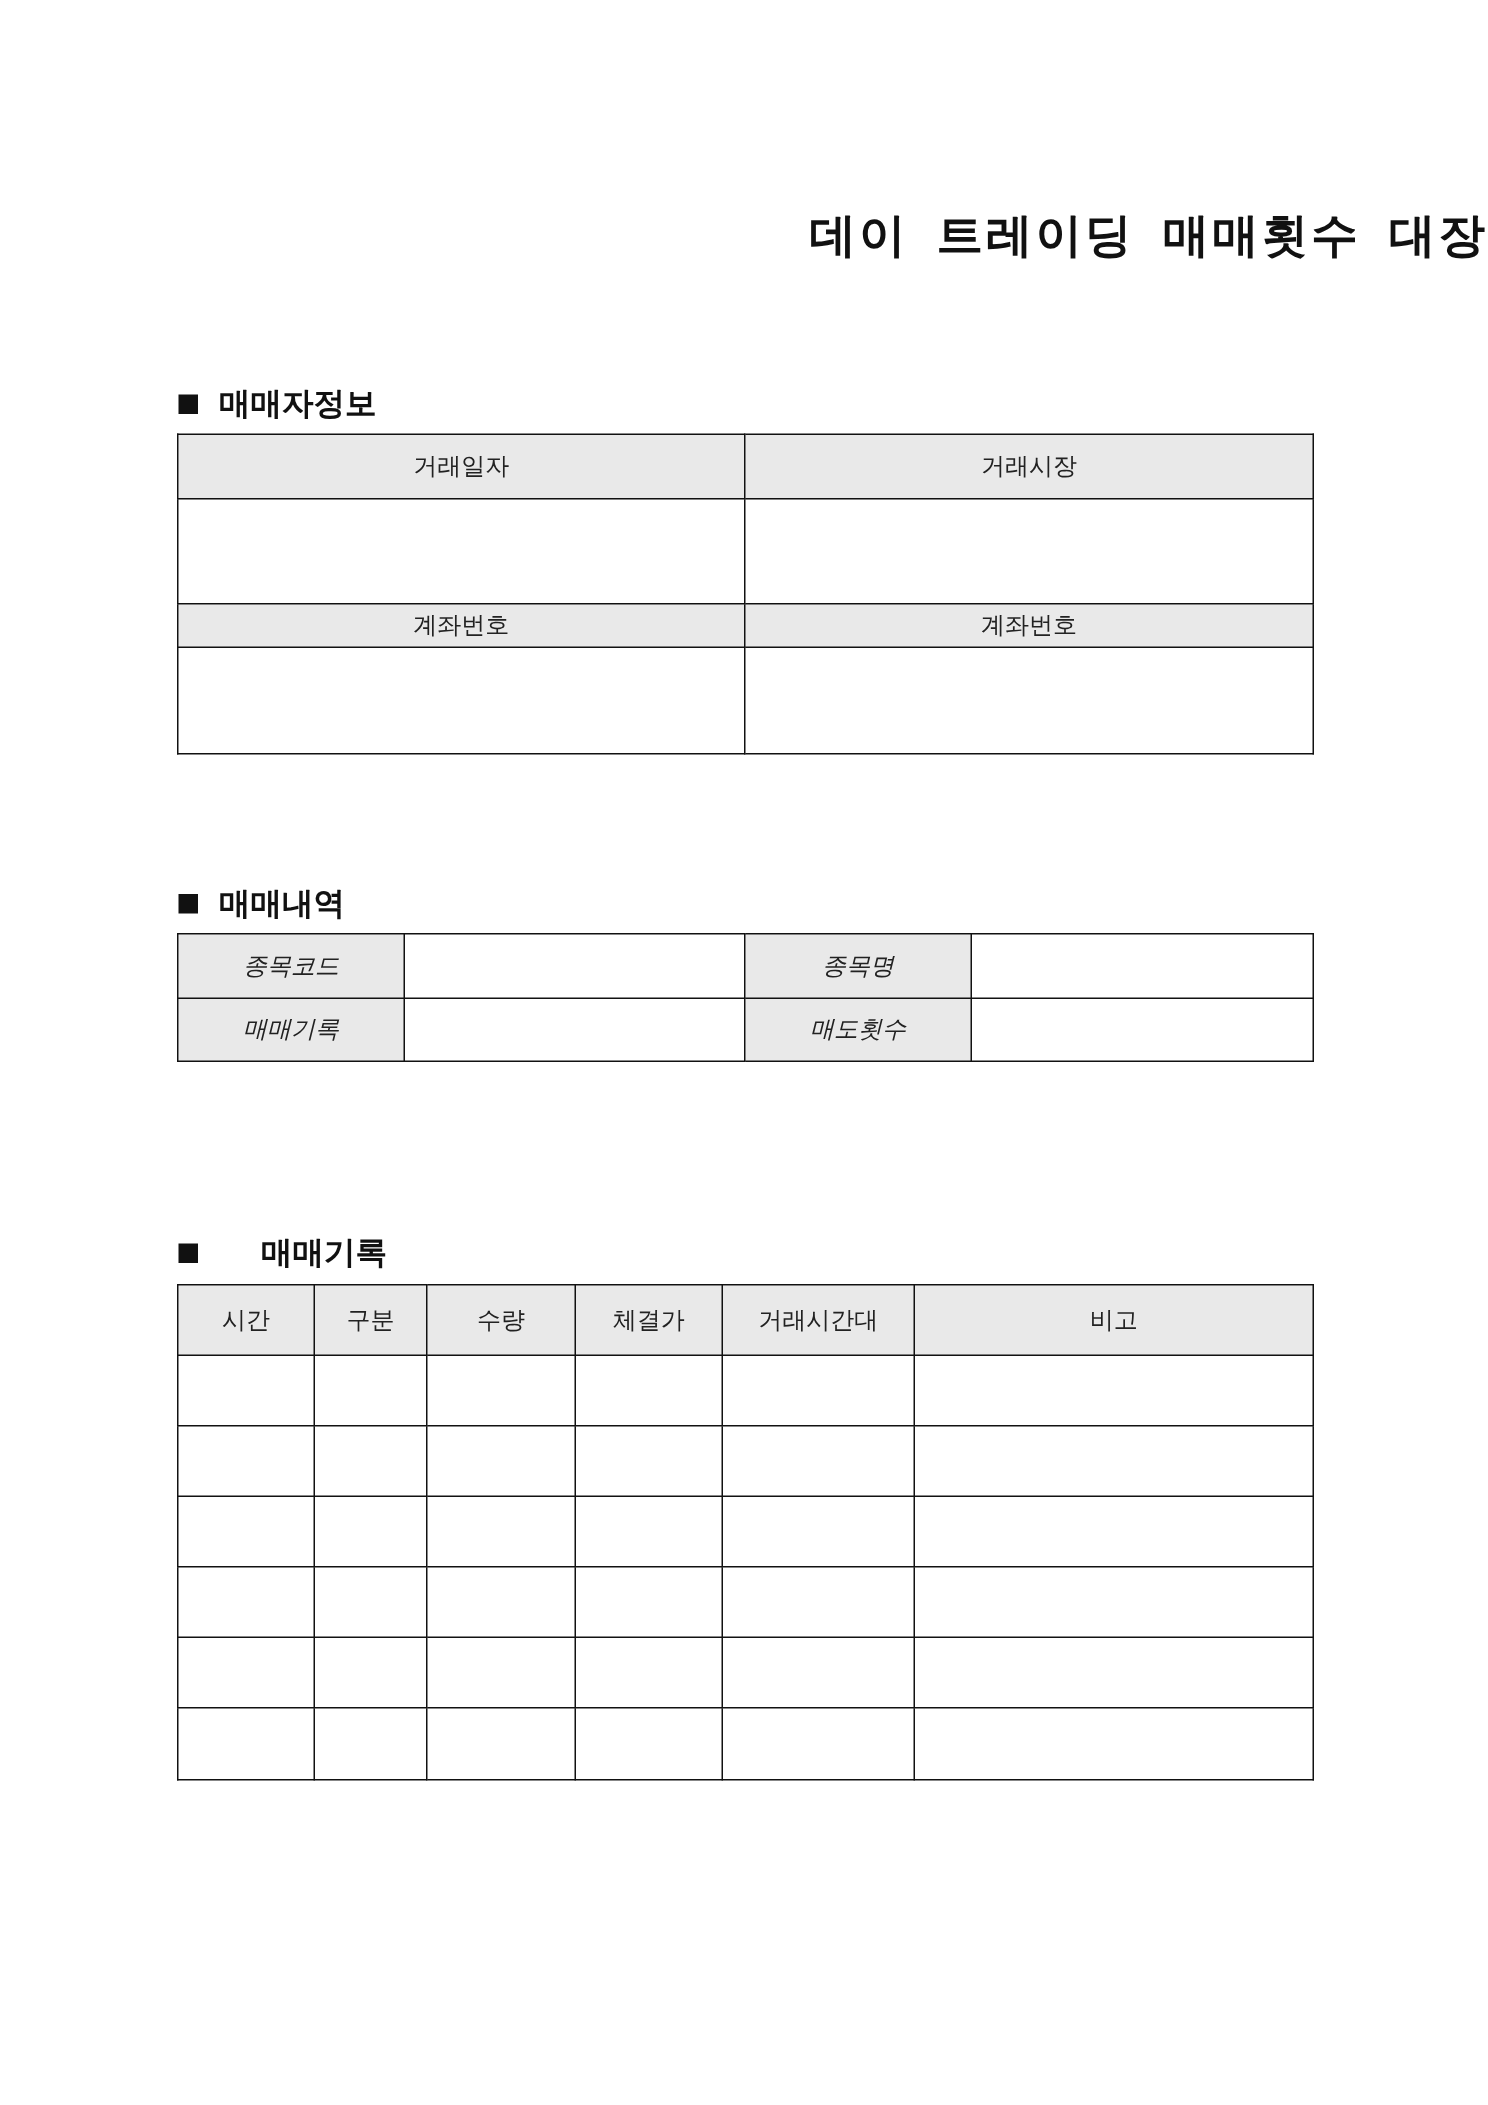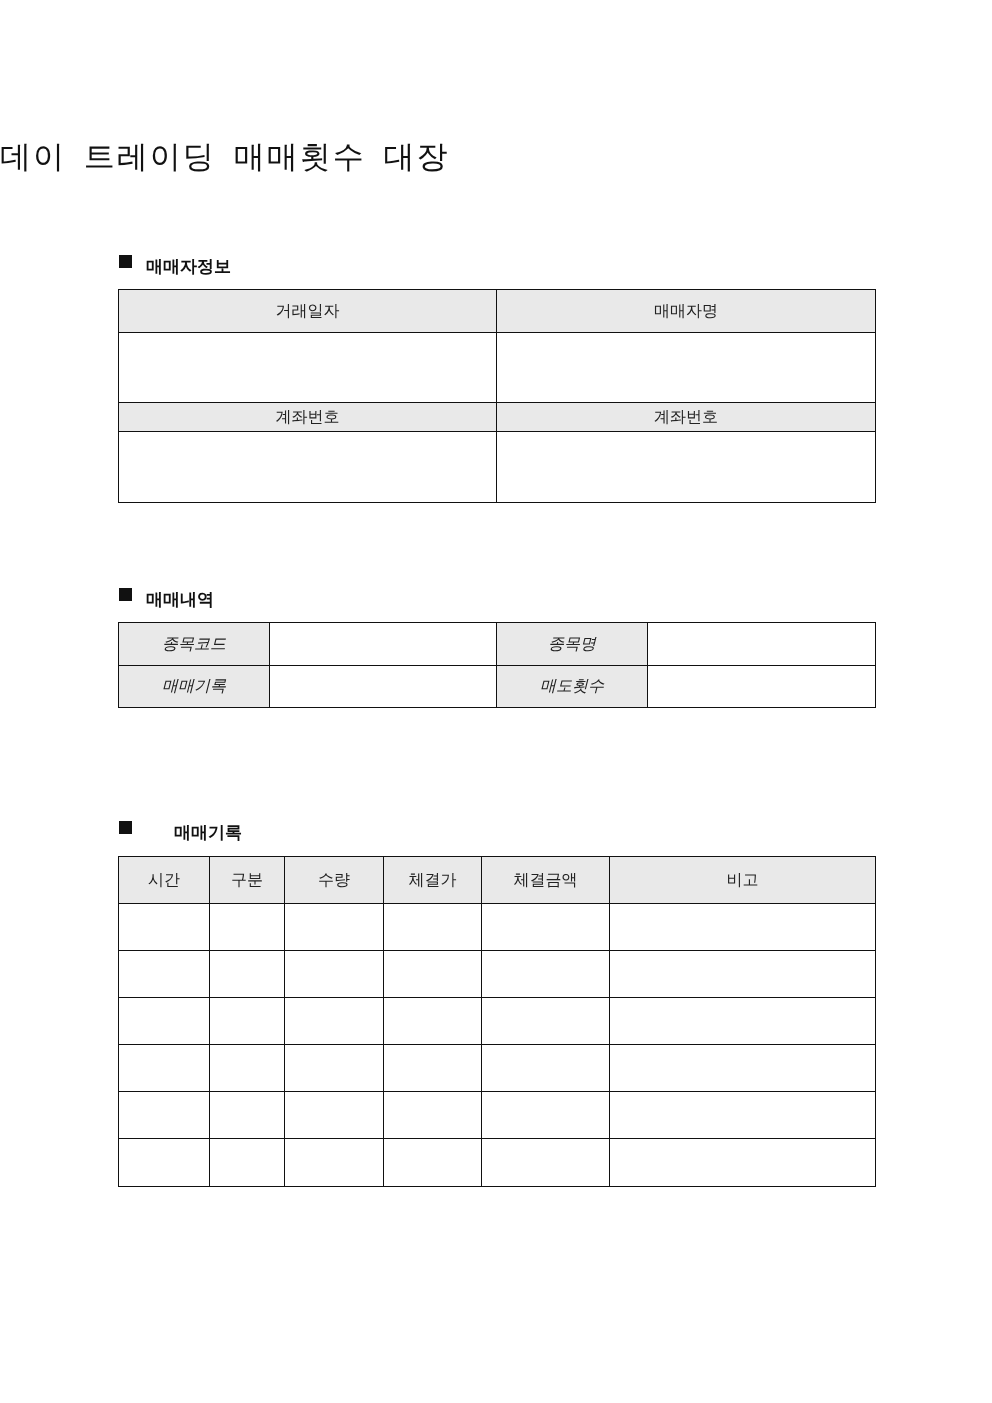--- a/index.html
+++ b/index.html
@@ -1,18 +1,18 @@
 <!DOCTYPE html>
 <html><head>
 <meta charset="utf-8">
 <style>
   html, body { margin: 0; padding: 0; background: #ffffff; }
   body { width: 992px; height: 1403px; position: relative; font-family: "DejaVu Sans", sans-serif; color: #111; }
-  .title { position: absolute; left: 0; top: 136px; width: 992px; text-align: left; font-size: 31px; font-weight: normal; letter-spacing: 2px; word-spacing: 6px; }
-  .section { position: absolute; left: 119px; font-size: 17px; font-weight: bold; display: flex; }
+  .title { position: absolute; left: 0; top: 136px; width: 992px; text-align: right; font-size: 31px; font-weight: bold; letter-spacing: 2px; word-spacing: 6px; }
+  .section { position: absolute; left: 119px; font-size: 21px; font-weight: bold; display: flex; align-items: center; }
   .square { display: inline-block; width: 13px; height: 13px; background: #111; margin-right: 14px; }
   table { position: absolute; left: 118px; border-collapse: collapse; table-layout: fixed; }
   td { border: 1px solid #111; padding: 0; text-align: center; font-size: 16px; color: #222; }
   td.h { background: #e9e9e9; }
 </style>
 </head>
 <body>
 
 <div class="title">데이 트레이딩 매매횟수 대장</div>
 
@@ -21,21 +21,21 @@
   <span>매매자정보</span>
 </div>
 <table style="top:289px; width:757px;">
   <colgroup>
       <col style="width:378px">
       <col style="width:379px">
     </colgroup>
   <tbody>
       <tr style="height:43px">
     <td class="h">거래일자</td>
-    <td class="h">매매자명</td>
+    <td class="h">거래시장</td>
   </tr>
   <tr style="height:70px">
     <td></td>
     <td></td>
   </tr>
   <tr style="height:29px">
     <td class="h">계좌번호</td>
     <td class="h">계좌번호</td>
   </tr>
   <tr style="height:71px">
@@ -84,21 +84,21 @@
       <col style="width:98px">
       <col style="width:128px">
       <col style="width:266px">
   </colgroup>
   <tbody>
       <tr style="height:47px">
     <td class="h">시간</td>
     <td class="h">구분</td>
     <td class="h">수량</td>
     <td class="h">체결가</td>
-    <td class="h">체결금액</td>
+    <td class="h">거래시간대</td>
     <td class="h">비고</td>
   </tr>
   <tr style="height:47px">
     <td></td>
     <td></td>
     <td></td>
     <td></td>
     <td></td>
     <td></td>
   </tr>

